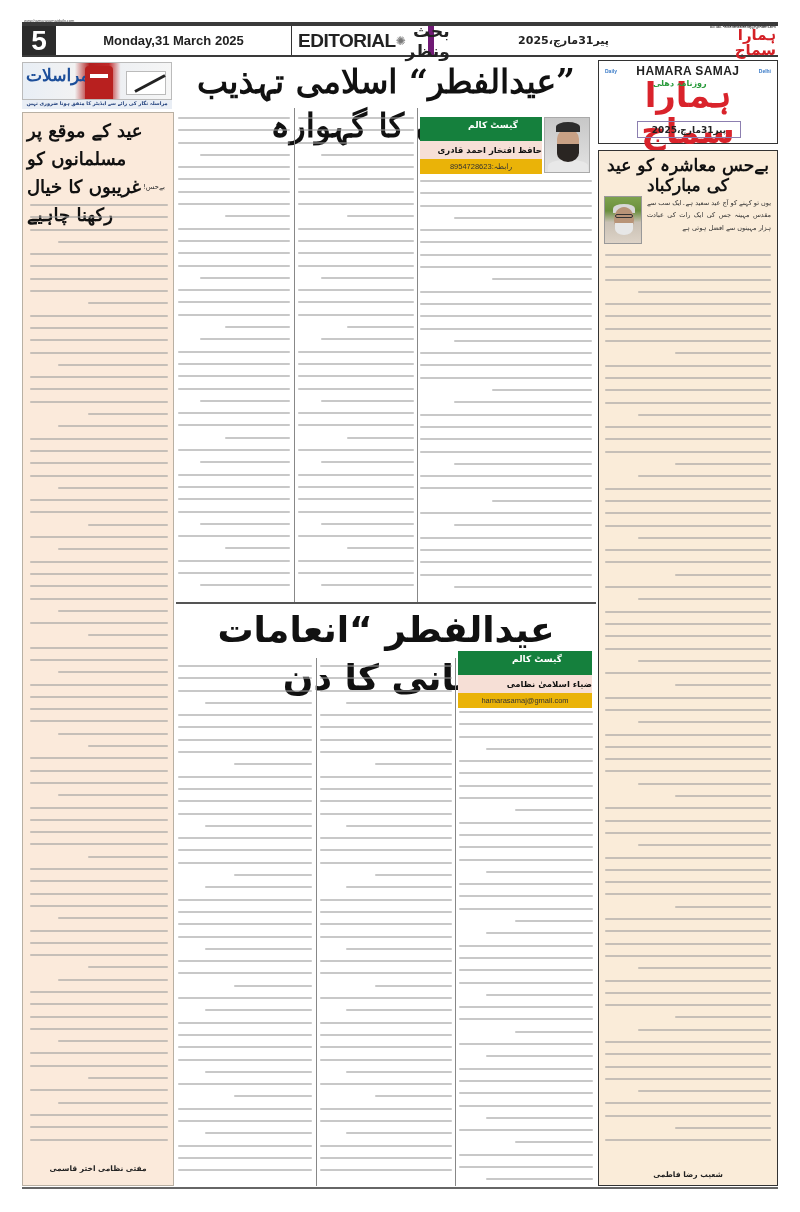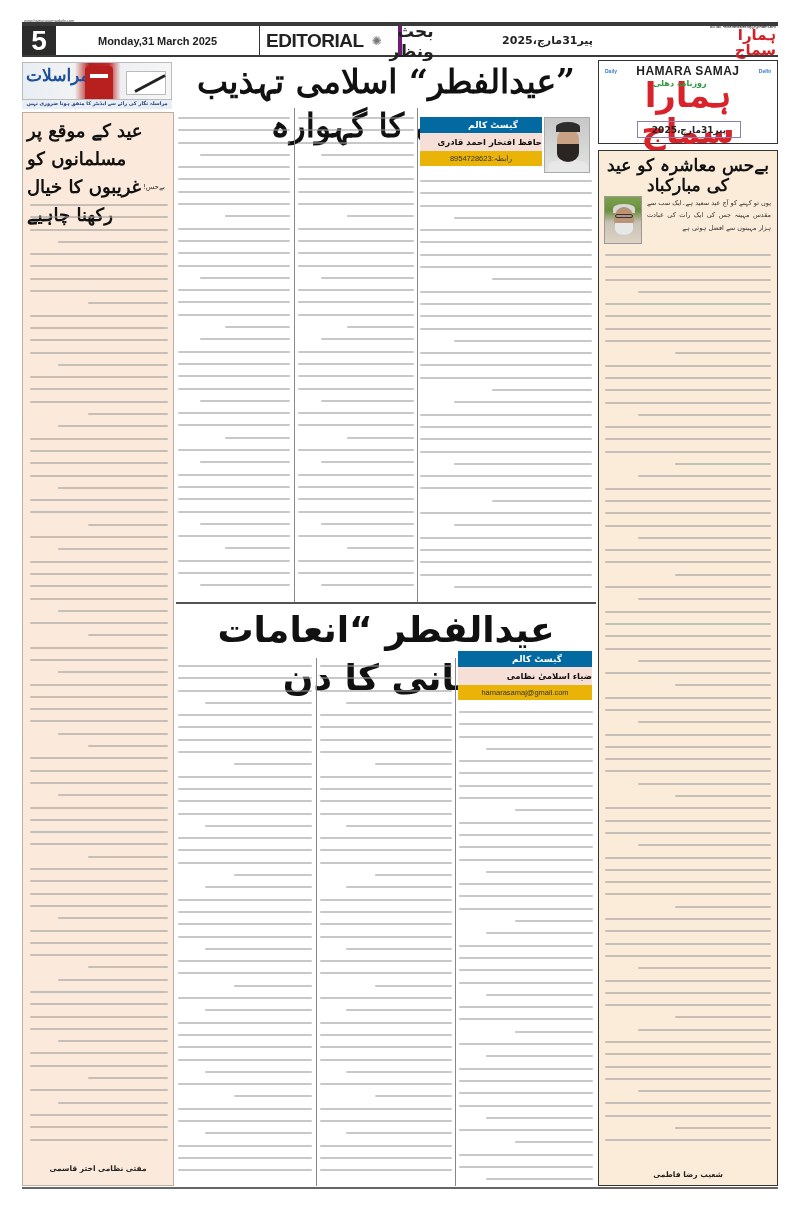--- a/index.html
+++ b/index.html
@@ -2,22 +2,22 @@
 <html><head>
 <meta charset="utf-8">
 <style>
   * { box-sizing: border-box; margin: 0; padding: 0; }
   body { width: 800px; height: 1212px; background: #ffffff; font-family: "DejaVu Sans", sans-serif; position: relative; overflow: hidden; color: #1a1a1a; }
 
   
   .topbar { position: absolute; left: 22px; top: 22px; width: 756px; height: 35px; border-top: 4px solid #3a3a3a; border-bottom: 2px solid #3a3a3a; display: flex; align-items: stretch; }
   .page-no { width: 34px; background: #2b2b2b; color: #fff; font-family: "Liberation Sans", sans-serif; font-weight: bold; font-size: 28px; display: flex; align-items: center; justify-content: center; position: relative; }
   .site-url { position: absolute; left: 24px; top: 18px; font-size: 4px; color: #444; font-family: "Liberation Sans", sans-serif; }
-  .date-en { width: 204px; display: flex; align-items: center; justify-content: center; font-family: "Liberation Sans", sans-serif; font-weight: bold; font-size: 11px; color: #222; border-right: 1px solid #333; }
-  .section-tag { width: 142px; display: flex; align-items: center; justify-content: flex-start; padding-left: 6px; gap: 8px; border-right: 4px solid #701a75; }
+  .date-en { width: 236px; display: flex; align-items: center; justify-content: center; font-family: "Liberation Sans", sans-serif; font-weight: bold; font-size: 13px; color: #222; border-right: 1px solid #333; }
+  .section-tag { width: 142px; display: flex; align-items: center; justify-content: flex-start; padding-left: 6px; gap: 0; border-right: 6px solid #701a75; }
   .section-en { font-family: "Liberation Sans", sans-serif; font-weight: bold; font-size: 19px; letter-spacing: -0.5px; color: #222; }
   .section-sun { color: #777; font-size: 12px; }
   .section-ur { font-family: "DejaVu Sans", sans-serif; font-weight: bold; font-size: 17px; color: #222; direction: rtl; }
   .date-ur { flex: 1; display: flex; align-items: center; justify-content: center; font-weight: bold; font-size: 11px; direction: rtl; color: #222; }
   .mini-logo { width: 85px; display: flex; flex-direction: column; align-items: flex-end; justify-content: center; padding-right: 2px; }
   .mini-email { font-size: 4.5px; color: #333; font-family: "Liberation Sans", sans-serif; position: absolute; right: 24px; top: 24px; }
   .mini-en { font-size: 5px; font-weight: bold; font-family: "Liberation Serif", serif; color: #444; letter-spacing: 1px; }
   .mini-ur { font-size: 15px; font-weight: bold; color: #d42026; line-height: 1; direction: rtl; }
   .rule-v { position: absolute; width: 1px; background: #888; }
   .rule-h { position: absolute; height: 2px; background: #555; }
@@ -59,21 +59,21 @@
   .letters-box { position: absolute; left: 22px; top: 112px; width: 152px; height: 1074px; background: #fbeadb; border: 1px solid #b9b0a3; }
   .lt-headline { position: absolute; left: 4px; top: 4px; width: 144px; text-align: left; font-size: 18px; line-height: 28px; font-weight: bold; direction: rtl; color: #111; font-family: "DejaVu Serif", serif; }
   .lt-greeting { position: absolute; right: 8px; top: 70px; font-size: 7px; direction: rtl; color: #333; }
   .lt-author { position: absolute; bottom: 12px; width: 100%; text-align: center; font-size: 7.5px; font-weight: bold; direction: rtl; color: #222; }
 
   
   .hl1 { position: absolute; left: 176px; top: 60px; width: 420px; height: 44px; text-align: center; font-size: 33px; line-height: 44px; font-weight: bold; direction: rtl; font-family: "DejaVu Serif", serif; color: #111; letter-spacing: -0.5px; }
   .hl2 { position: absolute; left: 176px; top: 606px; width: 420px; height: 48px; text-align: center; font-size: 36px; line-height: 48px; font-weight: 900; direction: rtl; font-family: "DejaVu Sans", sans-serif; color: #111; letter-spacing: -1px; }
 
   .guest-card { position: absolute; width: 122px; }
-  .gc-label { height: 16px; background: #0369a1; color: #fff; font-size: 9px; font-weight: bold; text-align: center; line-height: 16px; direction: rtl; padding-left: 24px; }
+  .gc-label { height: 24px; background: #15803d; color: #fff; font-size: 9px; font-weight: bold; text-align: center; line-height: 16px; direction: rtl; padding-left: 24px; }
   .gc-name { height: 18px; background: #f6dfd6; color: #111; font-size: 8.5px; font-weight: bold; line-height: 18px; direction: rtl; }
   .gc-contact { height: 15px; background: #eab308; color: #333; font-size: 7.5px; text-align: center; line-height: 15px; font-family: "Liberation Sans", sans-serif; }
   .gc-photo { position: absolute; left: 544px; top: 117px; width: 46px; height: 56px; background: linear-gradient(180deg,#c7c7c7,#e3e3e3); border: 1px solid #aaa; overflow: hidden; }
   .gc-photo .cap { position: absolute; left: 11px; top: 4px; width: 24px; height: 10px; border-radius: 50% 50% 0 0; background: #2c2c2c; }
   .gc-photo .face { position: absolute; left: 12px; top: 12px; width: 22px; height: 22px; border-radius: 40%; background: #c9a185; }
   .gc-photo .beard { position: absolute; left: 12px; top: 26px; width: 22px; height: 18px; border-radius: 0 0 50% 50%; background: #2a2522; }
   .gc-photo .shirt { position: absolute; left: 3px; top: 42px; width: 40px; height: 16px; border-radius: 40% 40% 0 0; background: #e8e8e8; }
 
   .bottom-rule { position: absolute; left: 22px; top: 1187px; width: 756px; height: 2px; background: #666; }
 </style>

